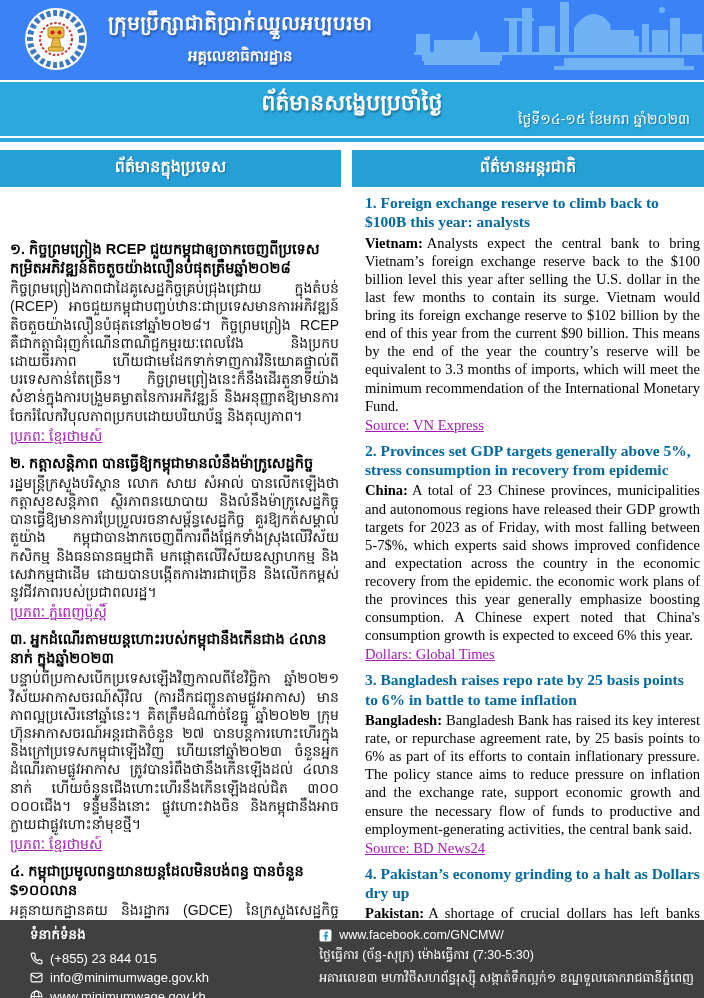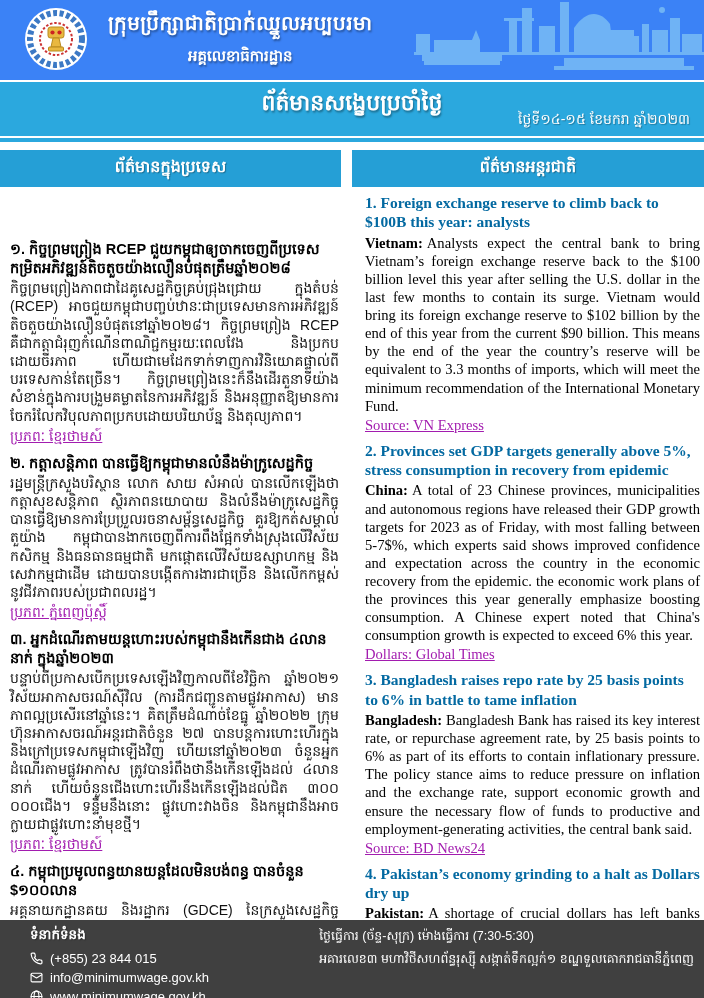--- a/index.html
+++ b/index.html
@@ -190,20 +190,29 @@
               <circle cx="12" cy="12" r="10"></circle>
               <path d="M2 12h20"></path>
               <ellipse cx="12" cy="12" rx="4.5" ry="10"></ellipse>
             </svg>
         </span>
         <span>www.minimumwage.gov.kh</span>
       </div>
     </div>
     <div class="f-right">
       <div class="f-row">
+        <span class="f-icon">
+          <svg width="13" height="13" viewBox="0 0 24 24">
+              <rect x="1" y="1" width="22" height="22" rx="3" fill="#ffffff"></rect>
+              <path d="M14.5 8h2V4.8h-2.4c-2 0-3.3 1.4-3.3 3.5V11H8.5v3.1h2.3V21h3.2v-6.9h2.4l.4-3.1h-2.8V8.6c0-.4.2-.6.5-.6z" fill="#1f9ed8"></path>
+            </svg>
+        </span>
+        <span>www.facebook.com/GNCMW/</span>
+      </div>
+      <div class="f-row">
         <span>ថ្ងៃធ្វើការ (ច័ន្ទ-សុក្រ) ម៉ោងធ្វើការ (7:30-5:30)</span>
       </div>
       <div class="f-row">
         <span>អគារលេខ៣ មហាវិថីសហព័ន្ធរុស្ស៊ី សង្កាត់ទឹកល្អក់១ ខណ្ឌទួលគោករាជធានីភ្នំពេញ</span>
       </div>
     </div>
   </footer>
 
 </div>
 

